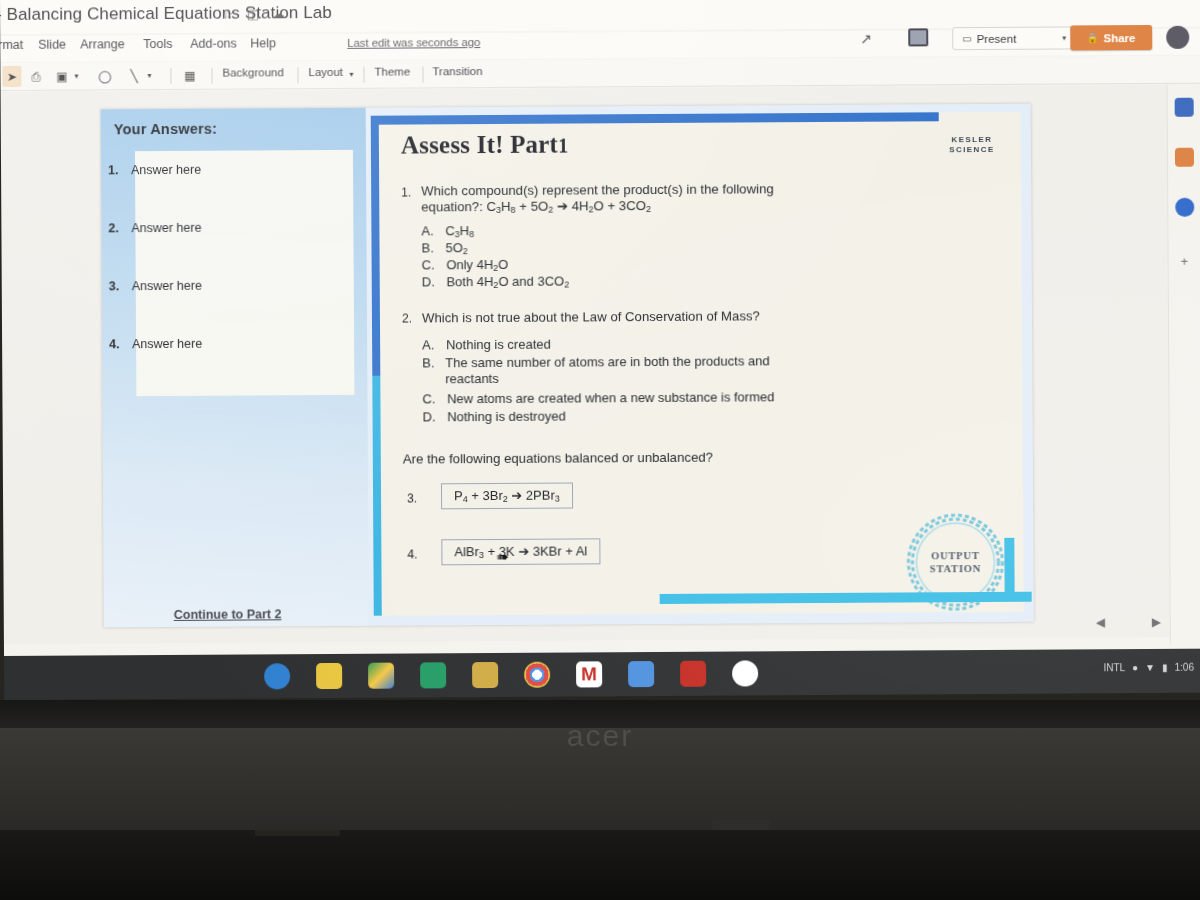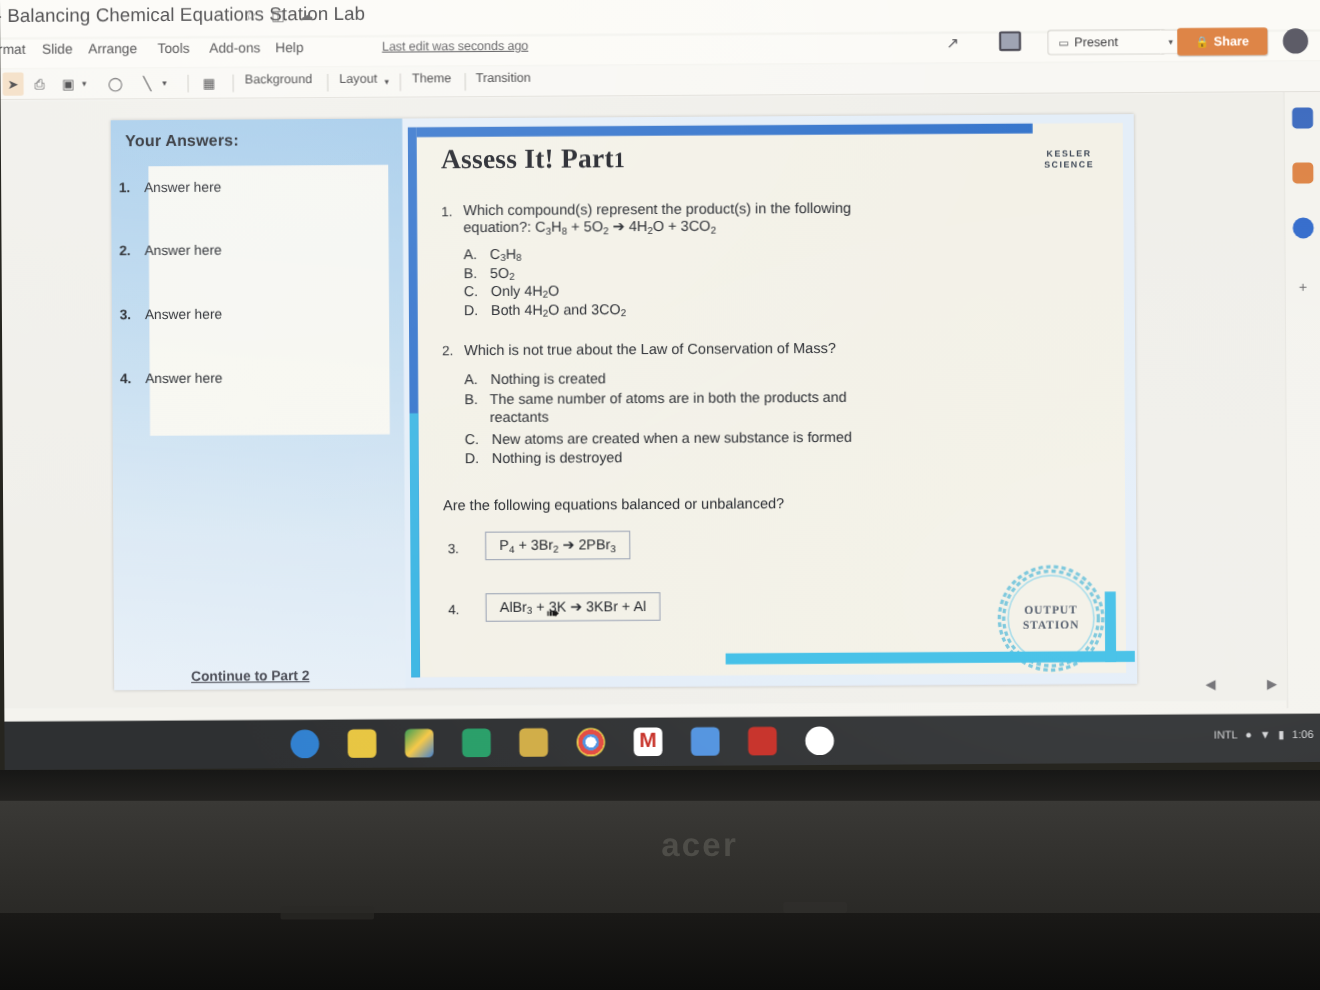--- a/index.html
+++ b/index.html
@@ -219,24 +219,23 @@
   
   .laptop-hinge {
     position:absolute; left:0; top:700px; width:1200px; height:30px;
     background:linear-gradient(180deg,#171716 0%,#242321 100%);
   }
   .laptop-deck {
     position:absolute; left:0; top:728px; width:1200px; height:172px;
     background:linear-gradient(180deg,#3a3936 0%,#2e2d2a 45%,#201f1d 100%);
   }
   .brandname {
-    position:absolute; left:50%; top:752px; transform:translateX(-50%);
-    font-size:30px; letter-spacing:2px; color:#55544f; font-weight:bold;
+    position:absolute; left:50%; top:719px; transform:translateX(-50%);
+    font-size:30px; letter-spacing:2px; color:#55544f; font-weight:normal;
     opacity:.8;
-    margin-left:36px;
   }
   .deck-edge {
     position:absolute; left:0; top:830px; width:1200px; height:70px;
     background:linear-gradient(180deg,#1a1917 0%,#0d0d0c 100%);
   }
   .kb-hint {
     position:absolute; left:255px; top:824px; width:85px; height:12px;
     background:#2b2a27; border-radius:2px; opacity:.7;
   }
   .kb-hint2 {

